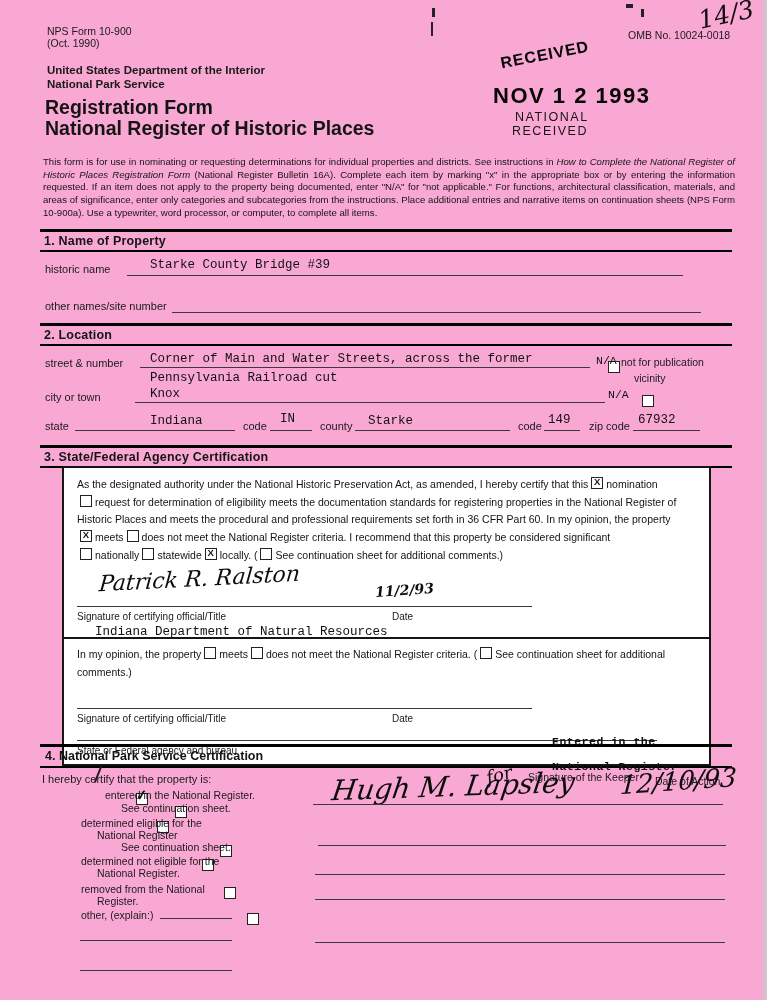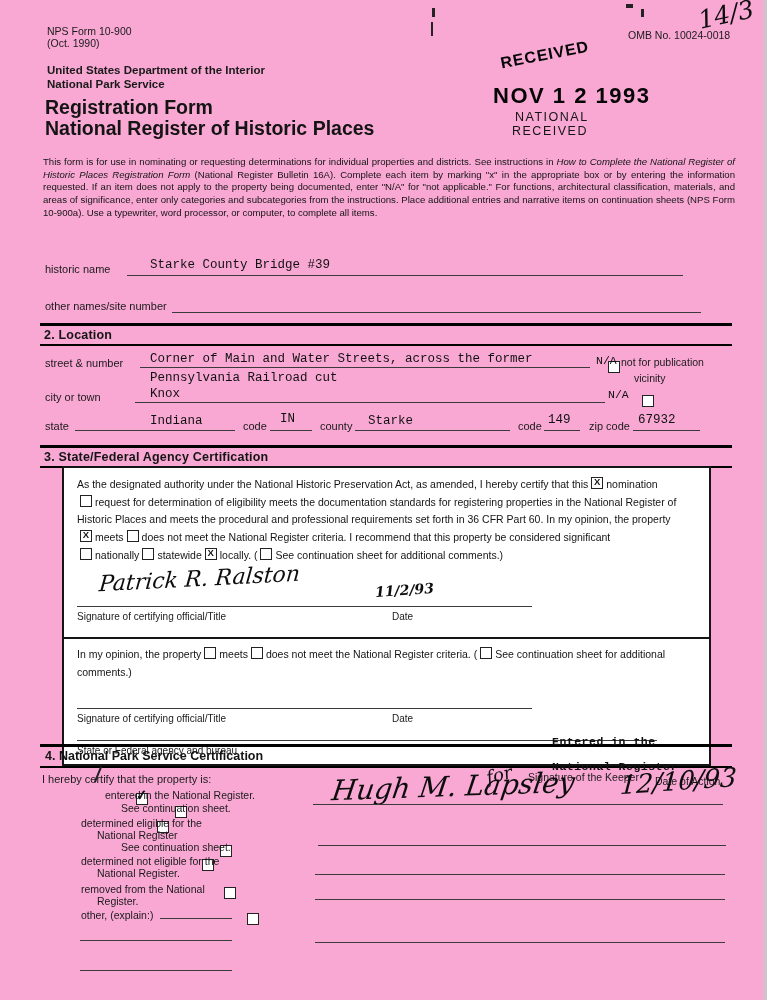--- a/index.html
+++ b/index.html
@@ -61,20 +61,21 @@
   <div class="abs stamp" style="left:493px;top:83px;font-size:22px;letter-spacing:1.5px;">NOV 1 2 1993</div>
   <div class="abs" style="left:515px;top:110px;font-size:12.5px;letter-spacing:1.5px;">NATIONAL</div>
   <div class="abs" style="left:512px;top:124px;font-size:12.5px;letter-spacing:1.5px;">RECEIVED</div>
 
   
   <div class="abs" style="left:43px;top:156px;width:692px;font-size:9.6px;line-height:1.32;text-align:justify;">
     <span>This form is for use in nominating or requesting determinations for individual properties and districts. See instructions in </span><i class="doc">How to Complete the National Register of Historic Places Registration Form</i><span> (National Register Bulletin 16A). Complete each item by marking "x" in the appropriate box or by entering the information requested. If an item does not apply to the property being documented, enter "N/A" for "not applicable." For functions, architectural classification, materials, and areas of significance, enter only categories and subcategories from the instructions. Place additional entries and narrative items on continuation sheets (NPS Form 10-900a). Use a typewriter, word processor, or computer, to complete all items.</span>
   </div>
 
   
+  <div class="abs sec" style="left:40px;top:229px;width:688px;">1. Name of Property</div>
   <div class="abs lbl" style="left:45px;top:263px;font-size:11px;">historic name</div>
   <div class="abs fl" style="left:127px;top:258px;width:556px;height:17px;"></div>
   <div class="abs mono" style="left:150px;top:258px;">Starke County Bridge #39</div>
   <div class="abs lbl" style="left:45px;top:300px;font-size:11px;">other names/site number</div>
   <div class="abs fl" style="left:172px;top:295px;width:529px;height:17px;"></div>
 
   
   <div class="abs sec" style="left:40px;top:323px;width:688px;">2. Location</div>
   <div class="abs lbl" style="left:45px;top:357px;font-size:11px;">street &amp; number</div>
   <div class="abs fl" style="left:140px;top:350px;width:450px;height:17px;"></div>
@@ -116,20 +117,21 @@
     <p class="bline"><span class="cb"><span class="mk"></span></span><span>nationally</span><span class="cb"><span class="mk"></span></span><span>statewide</span><span class="cb"><span class="mk">X</span></span><span>locally.</span> <span>(</span><span class="cb"><span class="mk"></span></span><span>See continuation sheet for additional comments.)</span></p>
 
     <div style="position:relative;height:58px;">
       <div class="abs hw" style="left:22px;top:0px;font-size:22px;transform:rotate(-3deg) skewX(-8deg);">Patrick R. Ralston</div>
       <div class="abs hw b" style="left:298px;top:16px;font-size:14px;transform:rotate(-4deg);">11/2/93</div>
       <div class="abs fl" style="left:0px;top:0px;width:455px;height:40px;"></div>
       <div class="abs small lbl" style="left:0px;top:45px;">Signature of certifying official/Title</div>
       <div class="abs small lbl" style="left:315px;top:45px;">Date</div>
     </div>
     <div style="position:relative;height:40px;">
+      <div class="abs mono" style="left:18px;top:1px;">Indiana Department of Natural Resources</div>
       <div class="abs fl" style="left:0px;top:0px;width:585px;height:16px;"></div>
       <div class="abs small lbl" style="left:0px;top:20px;">State of Federal agency and bureau</div>
     </div>
   </div>
 
   <div class="abs box" style="left:62px;top:637px;width:620px;height:101px;padding:8px 12px 16px 13px;">
     <p class="bline"><span>In my opinion, the property</span><span class="cb"><span class="mk"></span></span><span>meets</span><span class="cb"><span class="mk"></span></span><span>does not meet the National Register criteria. (</span><span class="cb"><span class="mk"></span></span><span>See continuation sheet for additional</span></p>
     <p class="bline">comments.)</p>
     <div style="position:relative;height:70px;">
       <div class="abs fl" style="left:0px;top:0px;width:455px;height:26px;"></div>

